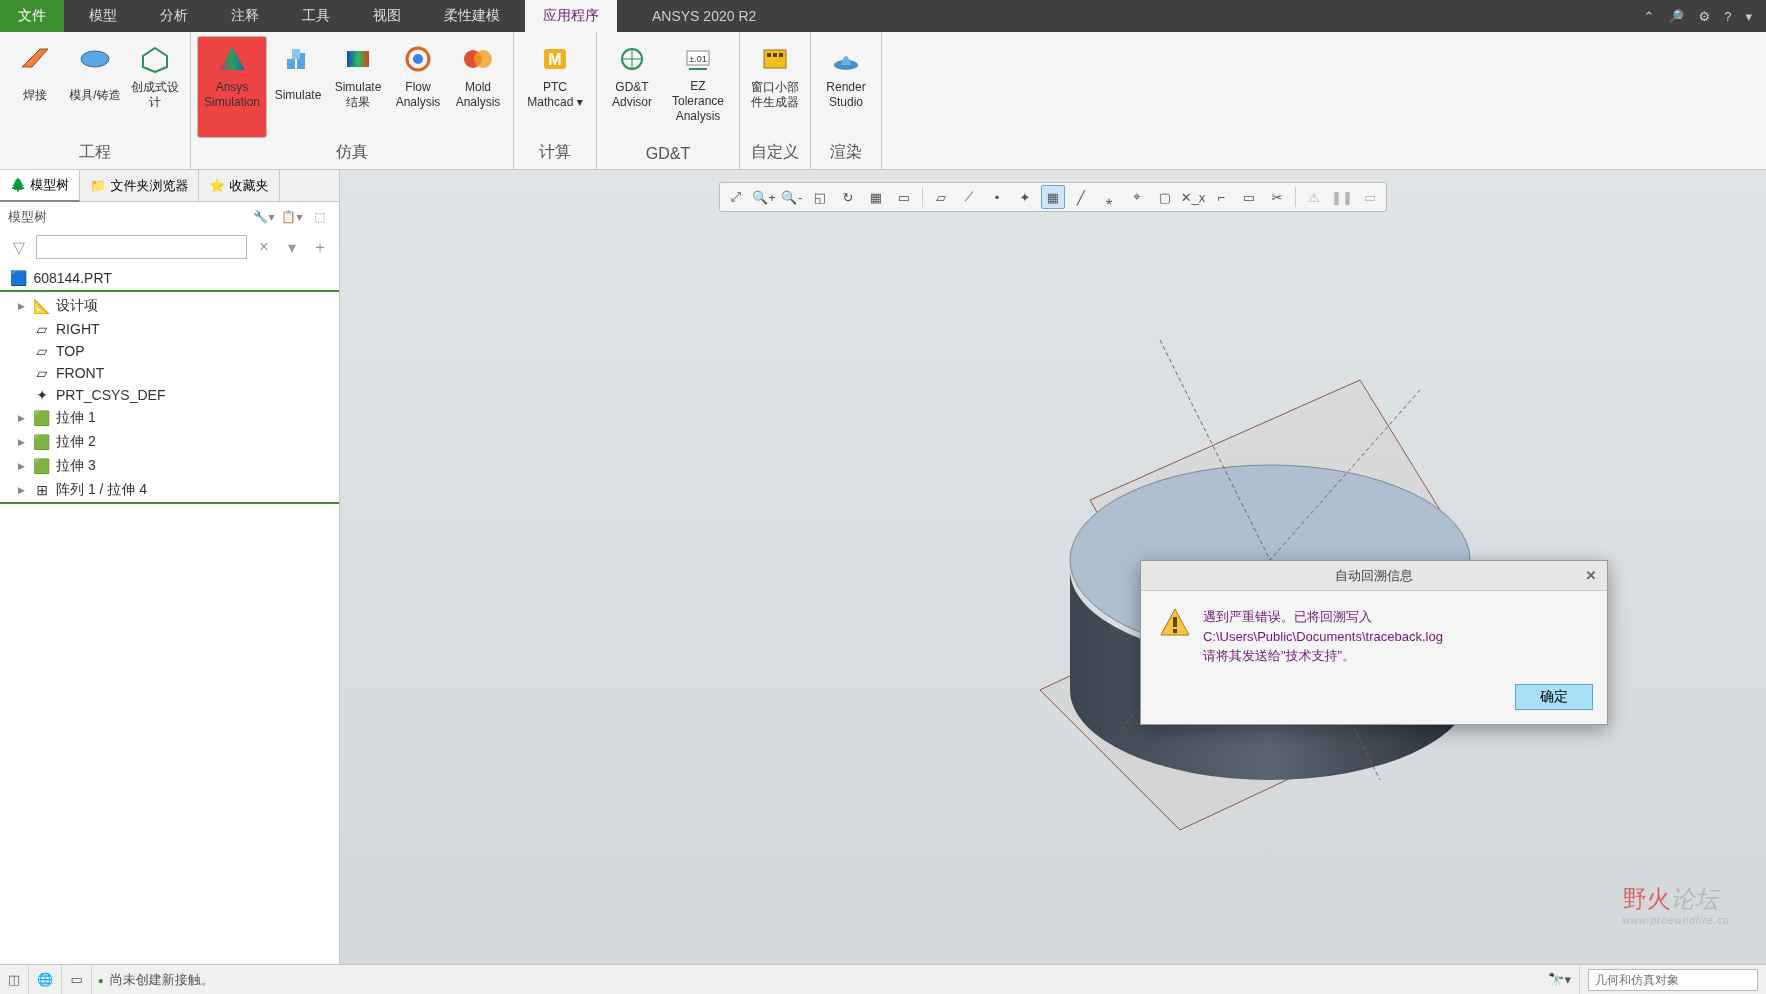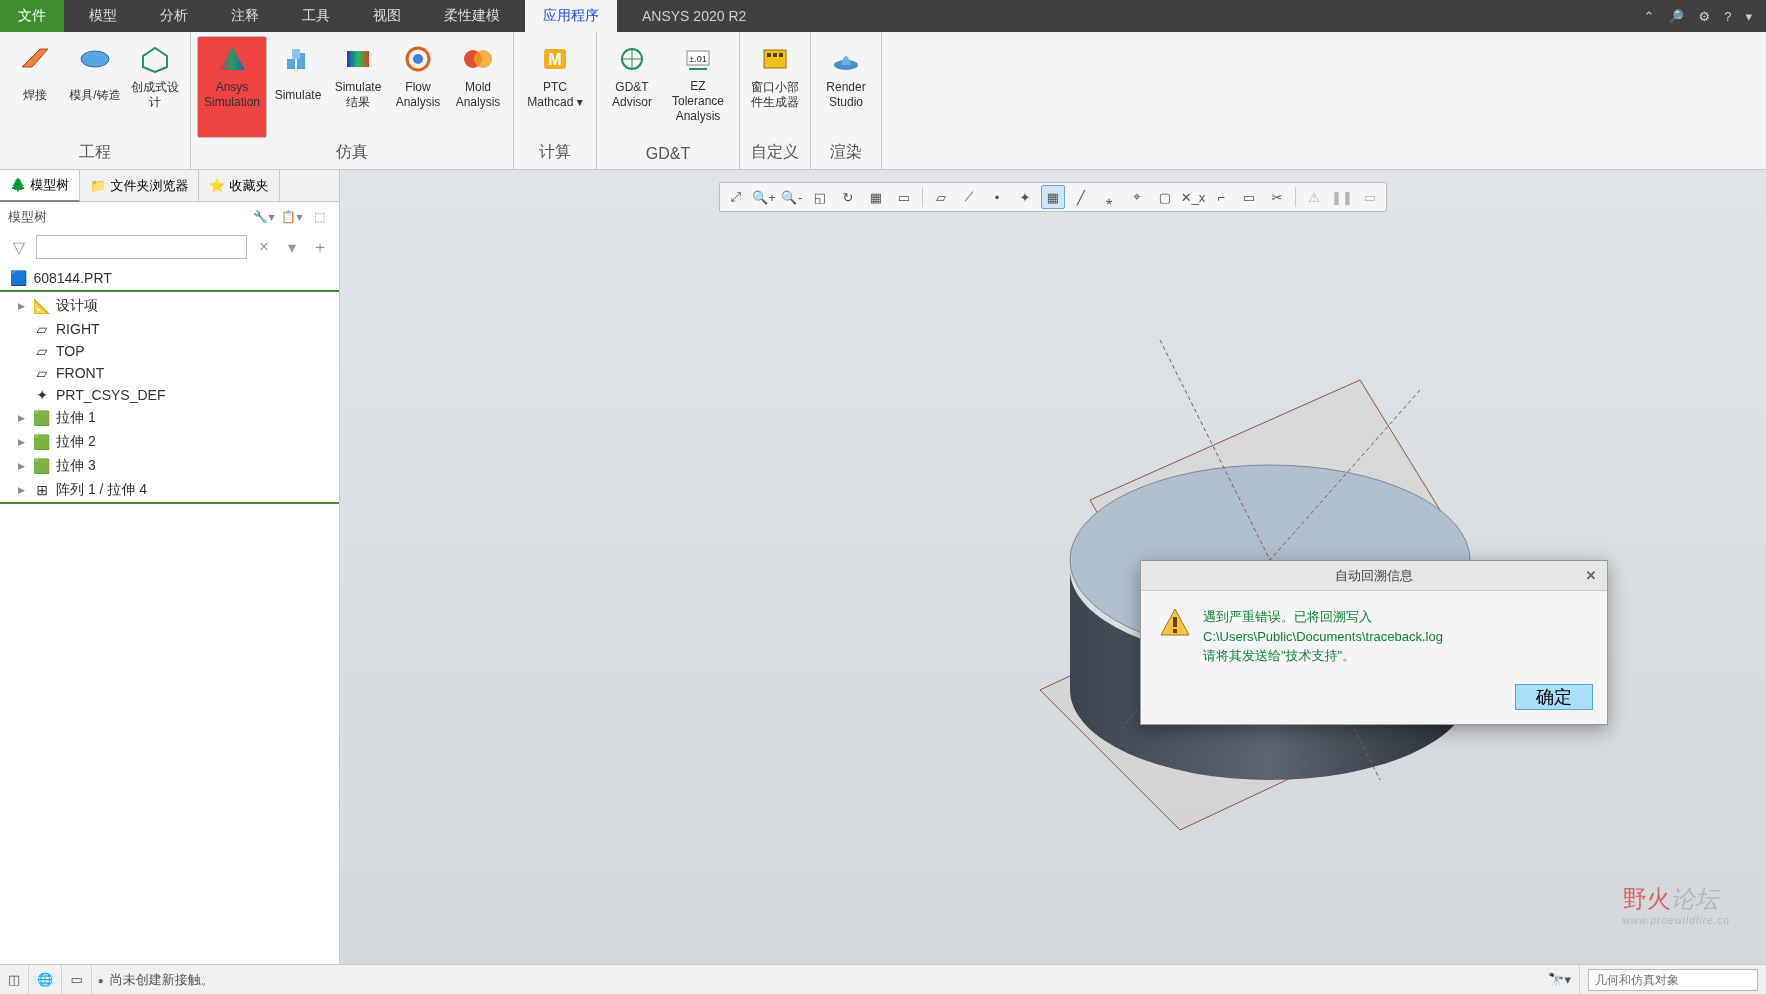--- a/index.html
+++ b/index.html
@@ -2,22 +2,22 @@
 <html><head>
 <meta charset="utf-8">
 <style>
 * { box-sizing: border-box; margin: 0; padding: 0; font-family: "Microsoft YaHei", "Segoe UI", sans-serif; }
 html, body { width: 1766px; height: 994px; overflow: hidden; background: #e8e8e8; }
 
 
 .menubar { height: 32px; background: #404040; display: flex; align-items: stretch; color: #ddd; font-size: 14px; gap: 7px; }
 .menubar .menu-item { padding: 0 18px; display: flex; align-items: center; cursor: pointer; }
 .menubar .menu-item.file { background: #3c8e2f; color: #fff; }
-.menubar .menu-item.active { background: #f5f5f5; color: #1d4ed8; }
-.menubar .menu-title { color: #ccc; margin-left: 18px; display: flex; align-items: center; }
+.menubar .menu-item.active { background: #f5f5f5; color: #701a75; }
+.menubar .menu-title { color: #ccc; margin-left: 28px; display: flex; align-items: center; }
 .menubar .spacer { flex: 1; }
 .menubar .right-icons { display: flex; align-items: center; gap: 14px; padding-right: 14px; font-size: 13px; color: #ccc; }
 
 
 .ribbon { height: 138px; background: #f5f5f5; border-bottom: 1px solid #c8c8c8; display: flex; }
 .ribbon-group { display: flex; flex-direction: column; border-right: 1px solid #c8c8c8; padding: 4px 6px 0 6px; }
 .ribbon-group .buttons { display: flex; gap: 2px; flex: 1; }
 .ribbon-group .group-label { text-align: center; font-size: 16px; color: #555; padding: 4px 0 6px; }
 .ribbon-btn { display: flex; flex-direction: column; align-items: center; justify-content: flex-start; width: 58px; padding: 6px 2px 2px; cursor: pointer; border: 1px solid transparent; border-radius: 3px; }
 .ribbon-btn.selected { border: 1px solid #bbb; background: #ef4444; }
@@ -52,24 +52,24 @@
 .view-toolbar .vbtn.sel { background: #d0e5f7; border: 1px solid #6aa6d8; }
 .view-toolbar .sep { width: 1px; height: 20px; background: #ccc; margin: 0 2px; }
 
 
 .scene { position: absolute; inset: 0; }
 
 
 .modal { position: absolute; left: 800px; top: 390px; width: 468px; background: #f5f5f5; border: 1px solid #9a9a9a; box-shadow: 0 5px 18px rgba(0,0,0,0.35); }
 .modal-title { height: 30px; background: #e6e6e6; border-bottom: 1px solid #ccc; display: flex; align-items: center; justify-content: center; font-size: 13px; color: #444; position: relative; }
 .modal-title .close { position: absolute; right: 6px; top: 4px; width: 20px; height: 20px; display: flex; align-items: center; justify-content: center; cursor: pointer; color: #666; font-weight: bold; }
-.modal-body { padding: 16px 18px 10px; display: flex; gap: 12px; font-size: 13px; color: #15803d; line-height: 1.5; }
+.modal-body { padding: 16px 18px 10px; display: flex; gap: 12px; font-size: 13px; color: #701a75; line-height: 1.5; }
 .modal-body .warn { width: 32px; height: 32px; flex-shrink: 0; }
 .modal-footer { padding: 8px 14px 14px; display: flex; justify-content: flex-end; }
-.modal-footer button { width: 78px; height: 26px; background: #a9dff7; border: 1px solid #5aa7cd; font-size: 18px; cursor: pointer; }
+.modal-footer button { width: 78px; height: 26px; background: #a9dff7; border: 1px solid #5aa7cd; font-size: 14px; cursor: pointer; }
 
 
 .statusbar { height: 30px; background: #f0f0f0; border-top: 1px solid #c8c8c8; display: flex; align-items: center; font-size: 13px; color: #555; }
 .statusbar .sitem { padding: 0 8px; height: 100%; display: flex; align-items: center; border-right: 1px solid #d0d0d0; cursor: pointer; }
 .statusbar .msg { flex: 1; padding-left: 6px; }
 .statusbar .dot { color: #3c8e2f; margin-right: 6px; font-size: 10px; }
 .statusbar .right { display: flex; align-items: center; height: 100%; }
 .statusbar input.find { width: 170px; height: 22px; border: 1px solid #bbb; padding: 0 6px; font-size: 12px; }
 .watermark { position: absolute; right: 36px; bottom: 38px; font-size: 24px; color: #aaa; opacity: 0.7; pointer-events: none; font-style: italic; }
 .watermark .red { color: #d33; font-style: normal; }

